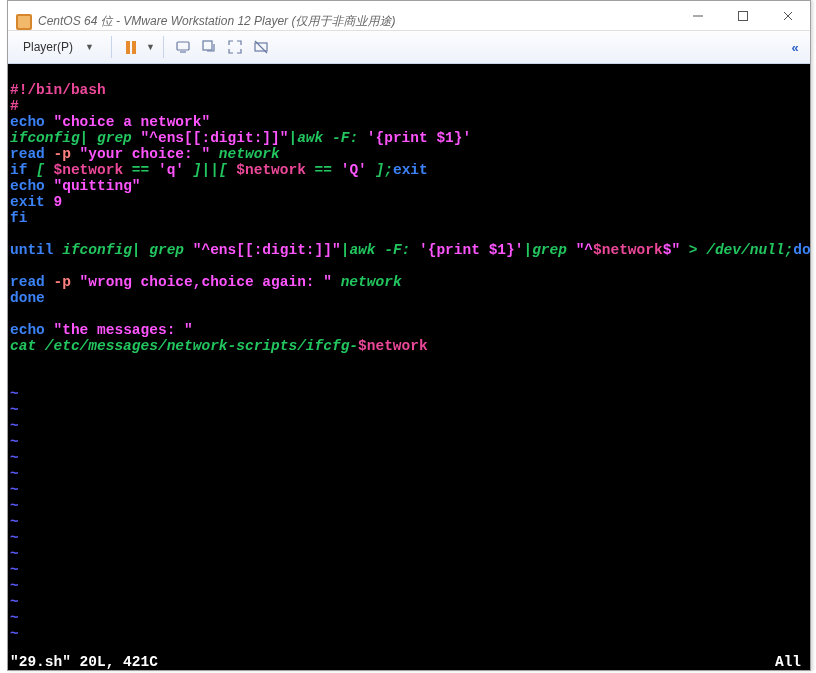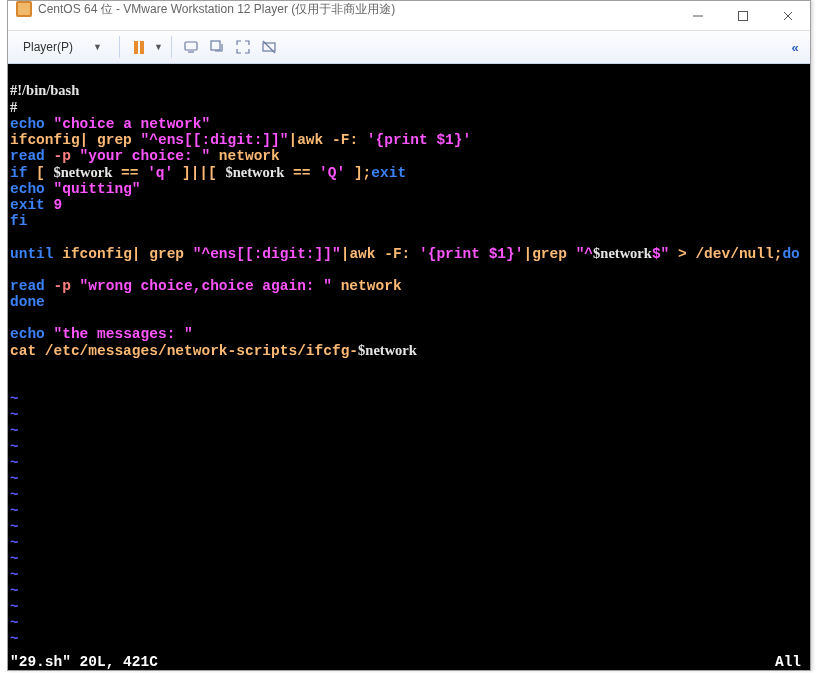--- a/index.html
+++ b/index.html
@@ -14,23 +14,24 @@
       width: 804px;
       height: 671px;
       margin-left: 7px;
       border: 1px solid #a0a0a0;
       background: #fff;
       box-shadow: 2px 0 3px rgba(0,0,0,0.15);
     }
     .titlebar {
       height: 30px;
       display: flex;
-      align-items: flex-start;
+      align-items: flex-end;
       background: #fff;
       border-bottom: 1px solid #e0e0e0;
+      font-style: italic;
     }
     .titlebar-icon {
       width: 16px;
       height: 16px;
       margin: 0 6px 0 8px;
       background: #d8862c;
       border-radius: 2px;
       position: relative;
     }
     .titlebar-icon::after {
@@ -68,21 +69,21 @@
     }
     .toolbar-sep {
       width: 1px;
       height: 22px;
       background: #c7d4ea;
       margin: 0 4px;
     }
     .player-btn {
       display: flex;
       align-items: center;
-      gap: 20px;
+      gap: 12px;
       padding: 3px 8px;
       font-size: 12px;
       color: #333;
       border: 1px solid transparent;
       border-radius: 3px;
     }
     .dropdown-arrow {
       font-size: 9px;
       color: #555;
     }
@@ -122,26 +123,26 @@
       color: #ccc;
       font-family: "Fixedsys", "Courier New", monospace;
       font-size: 14.5px;
       line-height: 16px;
       font-weight: bold;
       padding: 2px 2px 0 2px;
       position: relative;
       white-space: pre;
       overflow: hidden;
     }
-    .c-cyan   { color: #e5e5e5; font-family: Liberation Serif, serif; }
+    .c-cyan   { color: #ec4899; }
     .c-yellow { color: #3b82f6; }
     .c-mag    { color: #ff55ff; }
     .c-red    { color: #ff8080; }
     .c-white  { color: #ffffff; }
-    .c-gray   { color: #fdba74; }
+    .c-gray   { color: #22c55e; font-style: italic; }
     .tilde    { color: #5a5aff; }
     .statusline {
       position: absolute;
       bottom: 0;
       left: 2px;
       right: 2px;
       display: flex;
       color: #ffffff;
     }
     .statusline .sl-left { flex: 1; }

